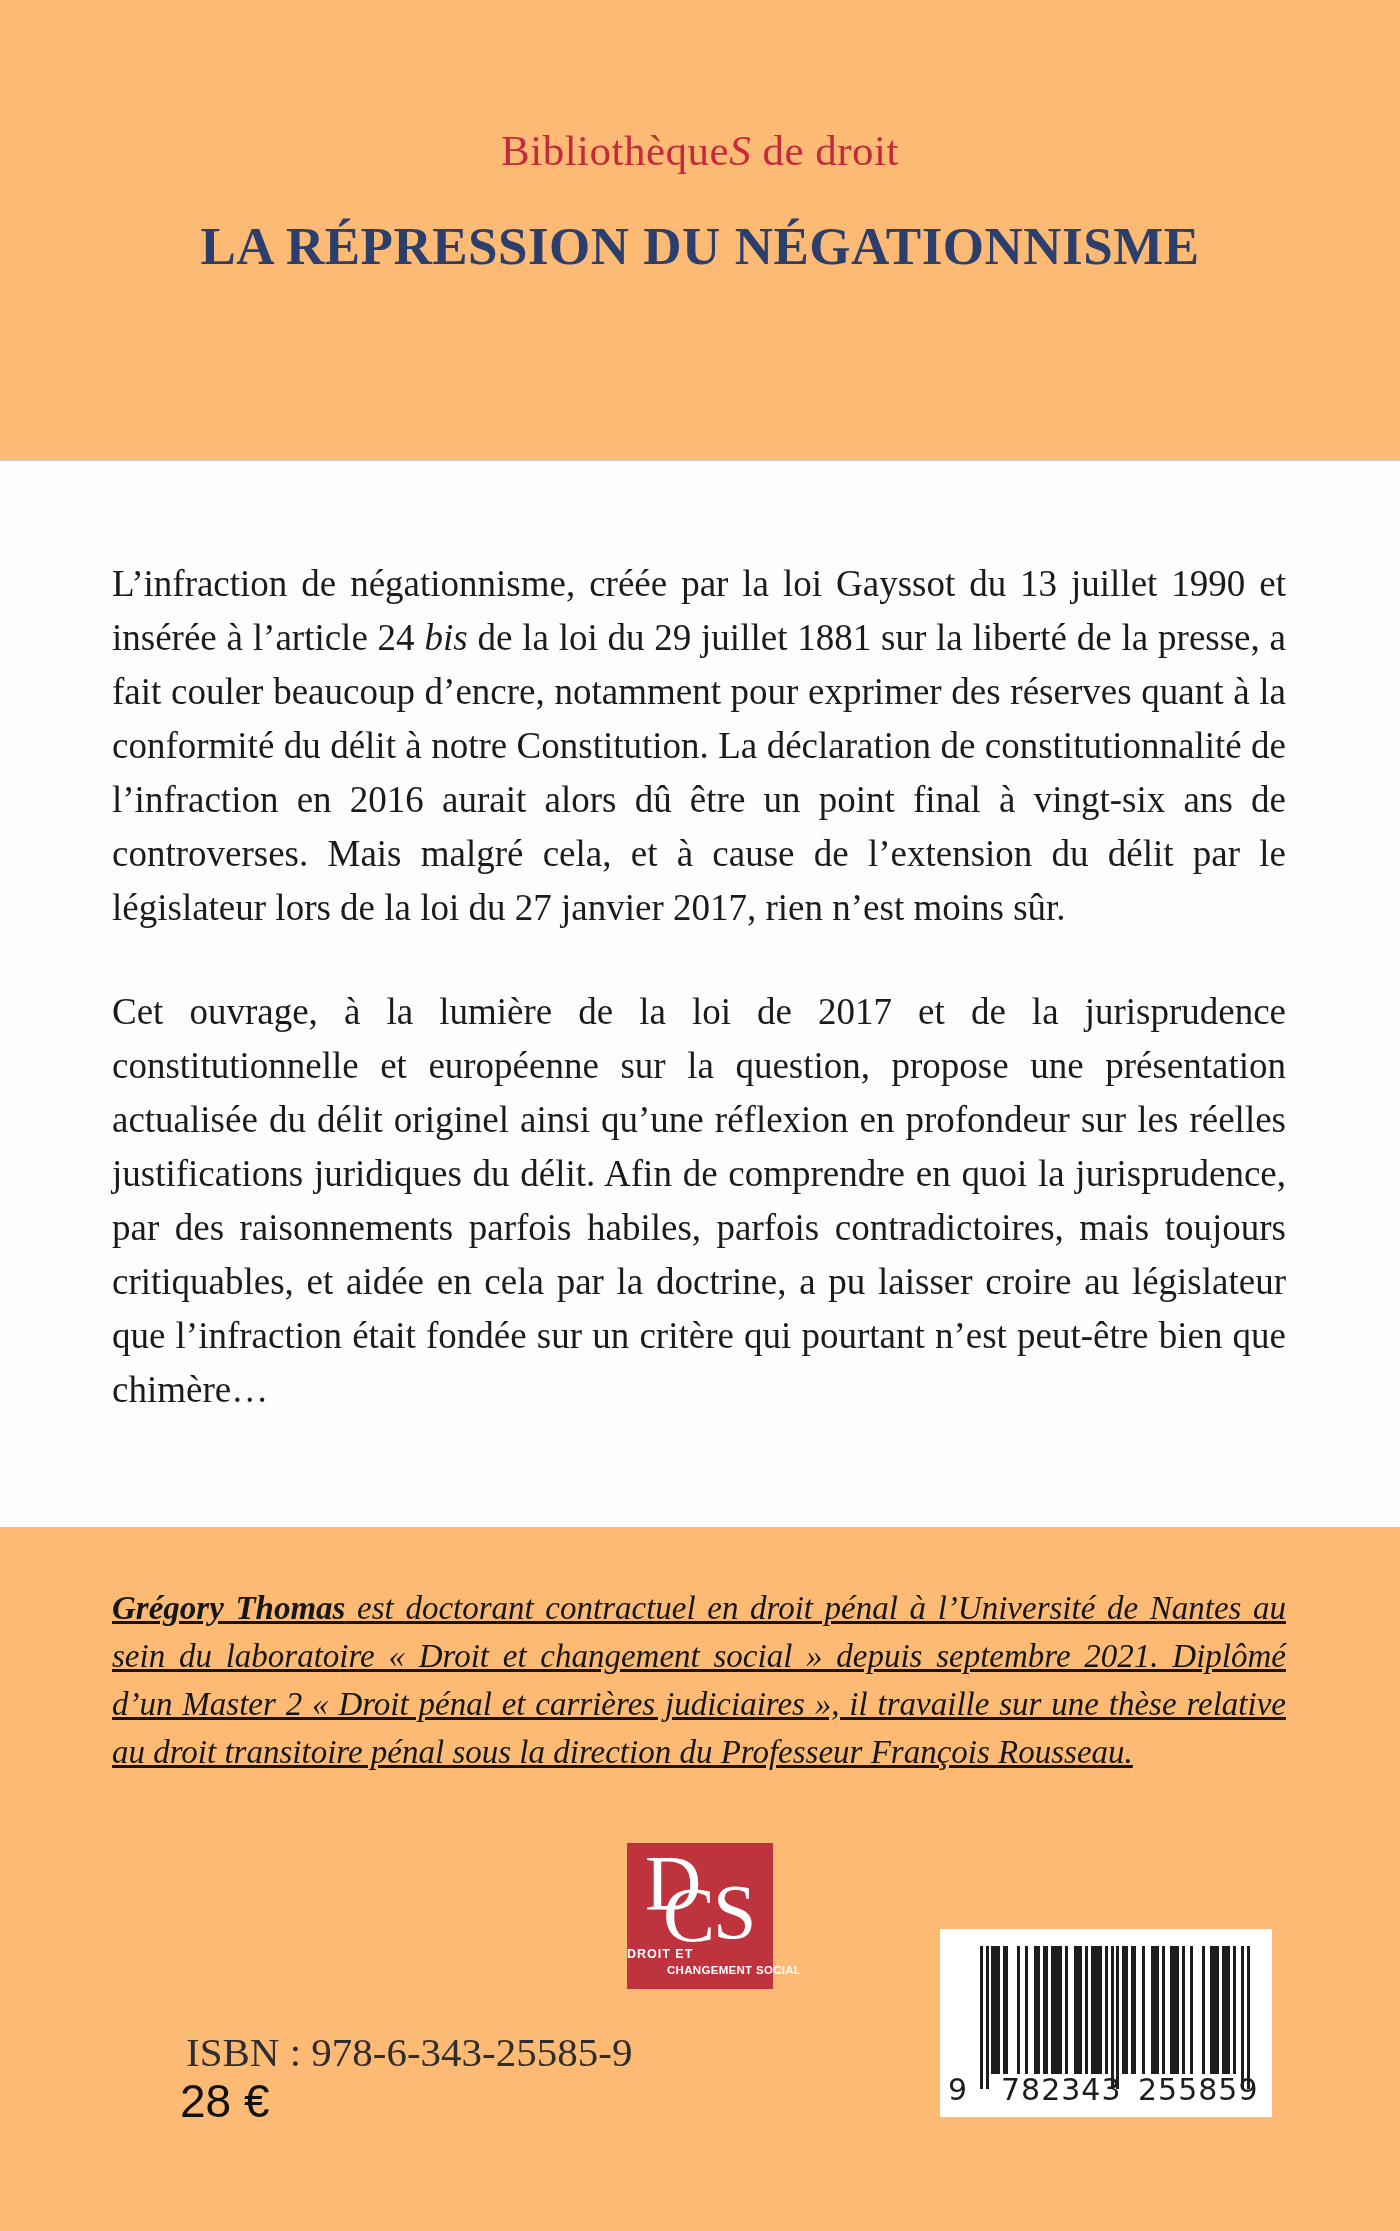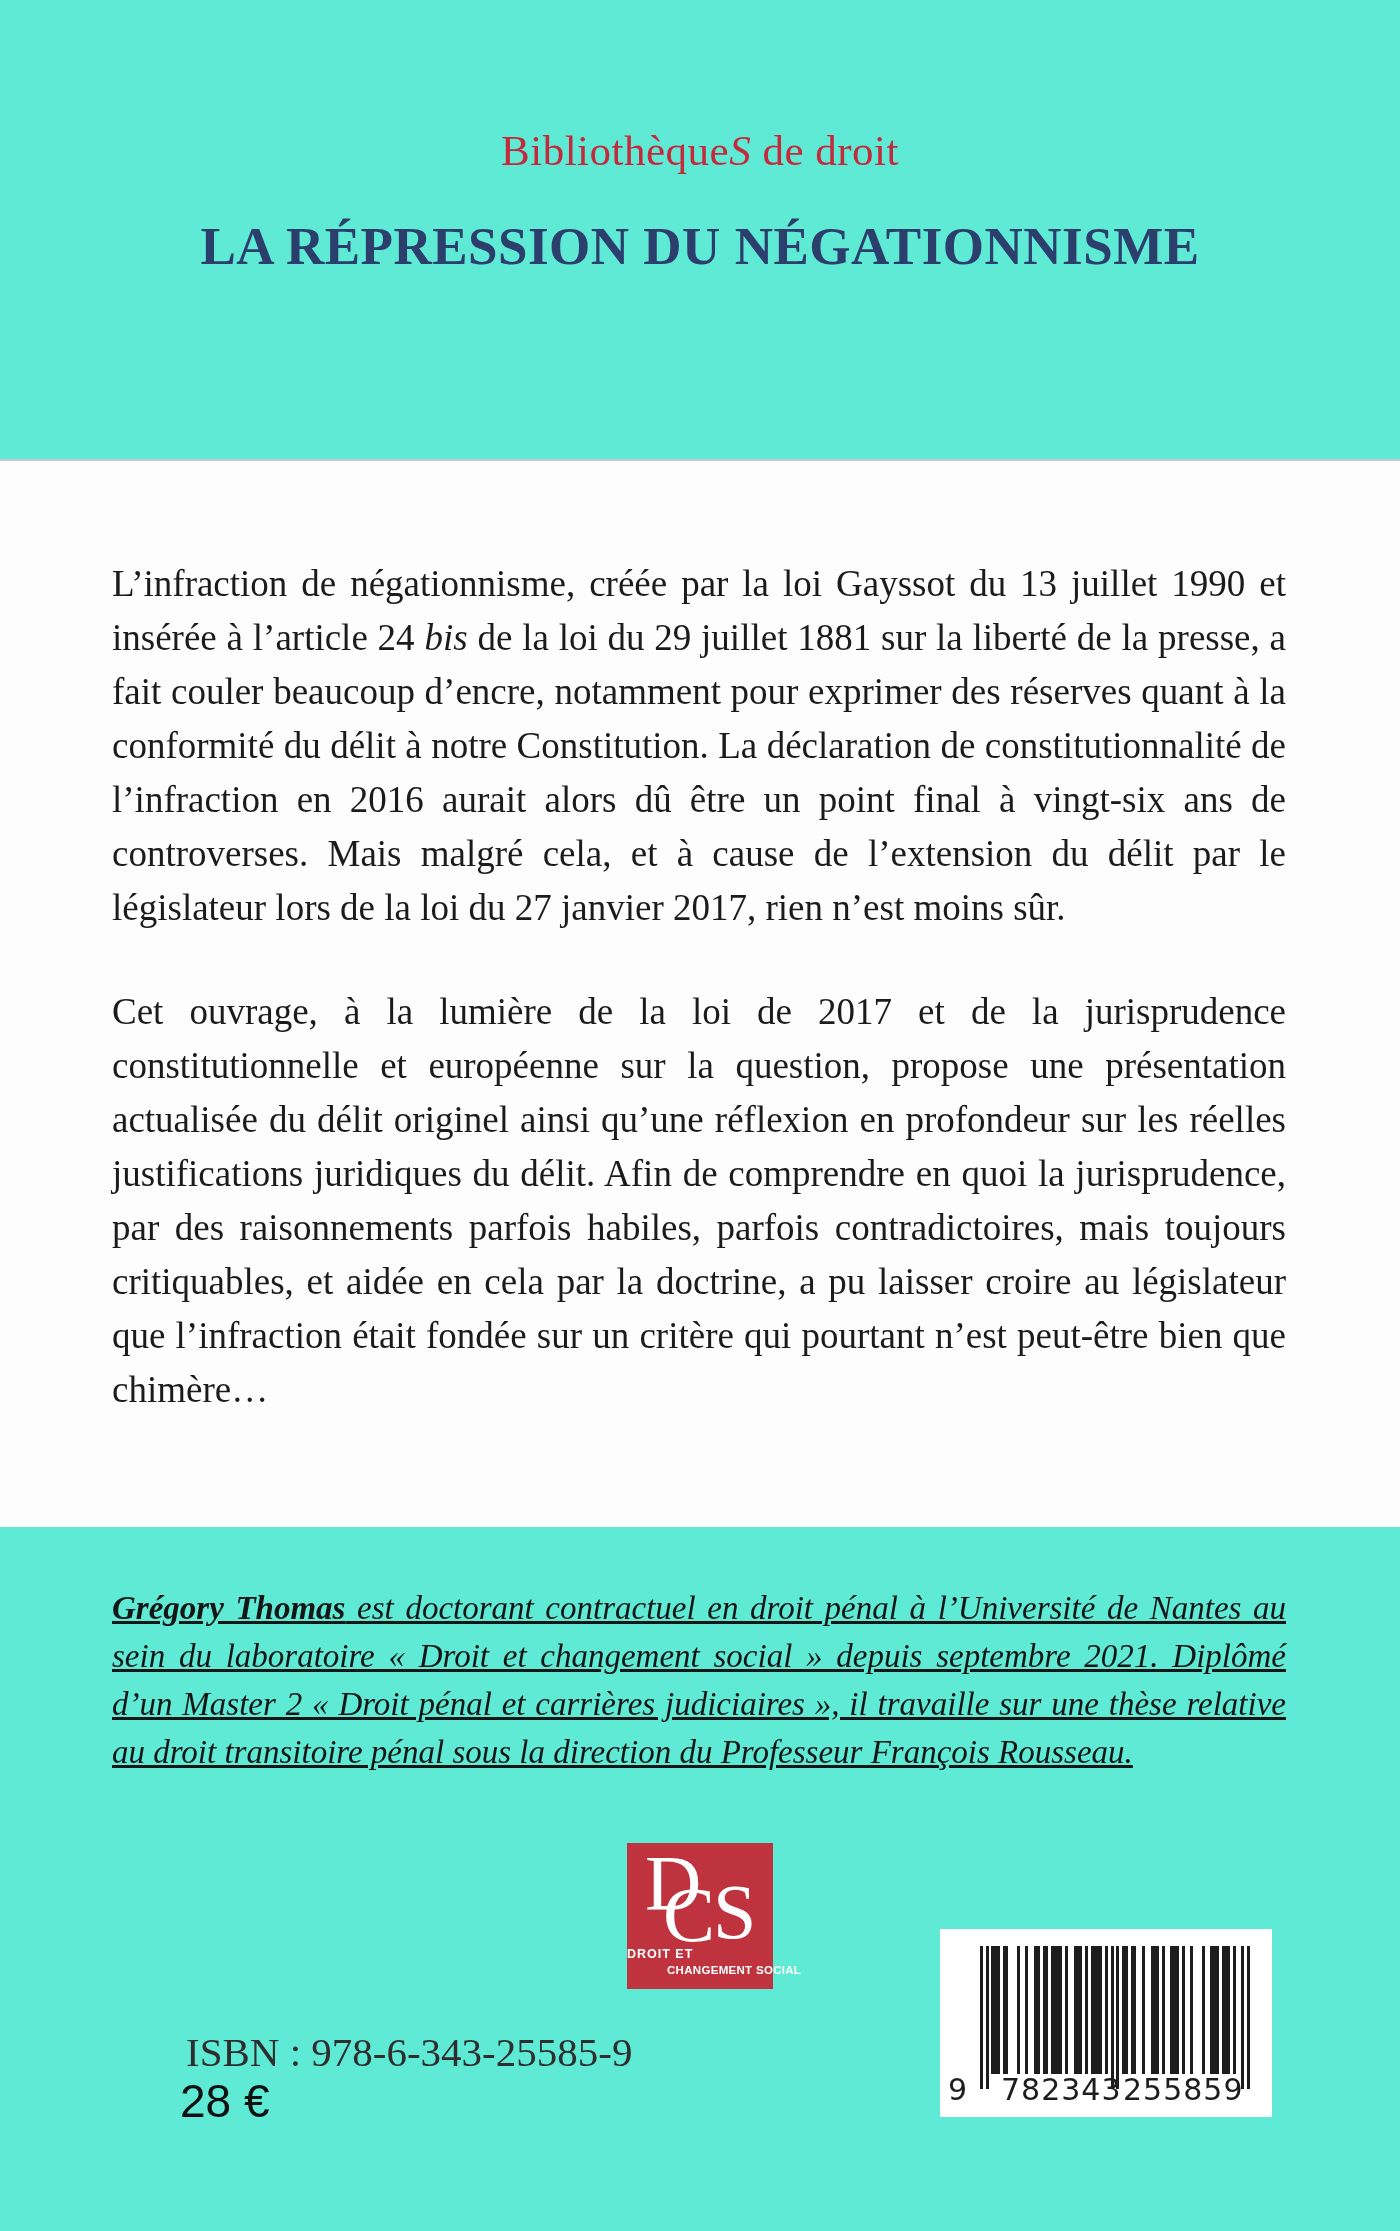--- a/index.html
+++ b/index.html
@@ -1,18 +1,18 @@
 <!DOCTYPE html>
 <html><head>
 <meta charset="utf-8">
 <style>
   html,body{margin:0;padding:0;}
   body{width:1400px;height:2231px;background:#d2d3d5;position:relative;overflow:hidden;
        font-family:"Liberation Serif", serif;}
-  .cover{position:absolute;inset:0;width:1400px;height:2231px;background:#5eead4;}
+  .cover{position:absolute;inset:0;width:1400px;height:2231px;background:#fdba74;}
 
   
   .series{position:absolute;top:126px;left:0;width:1400px;text-align:center;
           font-size:43px;color:#c42a3c;letter-spacing:0.5px;}
   .series .it{font-style:italic;}
   .title{position:absolute;top:216px;left:0;width:1400px;margin:0;text-align:center;
          font-size:53px;font-weight:bold;color:#2c3f6c;letter-spacing:0.5px;}
 
   
   .panel{position:absolute;top:459px;left:0;width:1400px;height:1068px;background:#fdfdfe;
@@ -41,21 +41,21 @@
   .price{position:absolute;left:180px;top:2074px;font-size:46px;color:#111;
          font-family:"Liberation Sans",sans-serif;}
 
   
   .barcode{position:absolute;left:940px;top:1929px;width:332px;height:188px;background:#ffffff;}
   .bars{position:absolute;left:40px;top:17px;width:270px;height:143px;}
   .bars .bar{position:absolute;top:0;background:#1d1d1d;}
   .bd{position:absolute;font-family:"DejaVu Sans",sans-serif;font-size:30px;color:#1d1d1d;top:143px;letter-spacing:1px;}
   .bd0{left:8px;}
   .bd1{left:61px;}
-  .bd2{left:183px;text-align:center;}
+  .bd2{left:198px;text-align:center;}
 </style>
 </head>
 <body>
 
 <div class="cover">
 
   <div class="series">
     <span>Bibliothèque</span><span class="it">S</span><span> de droit</span>
   </div>
 

